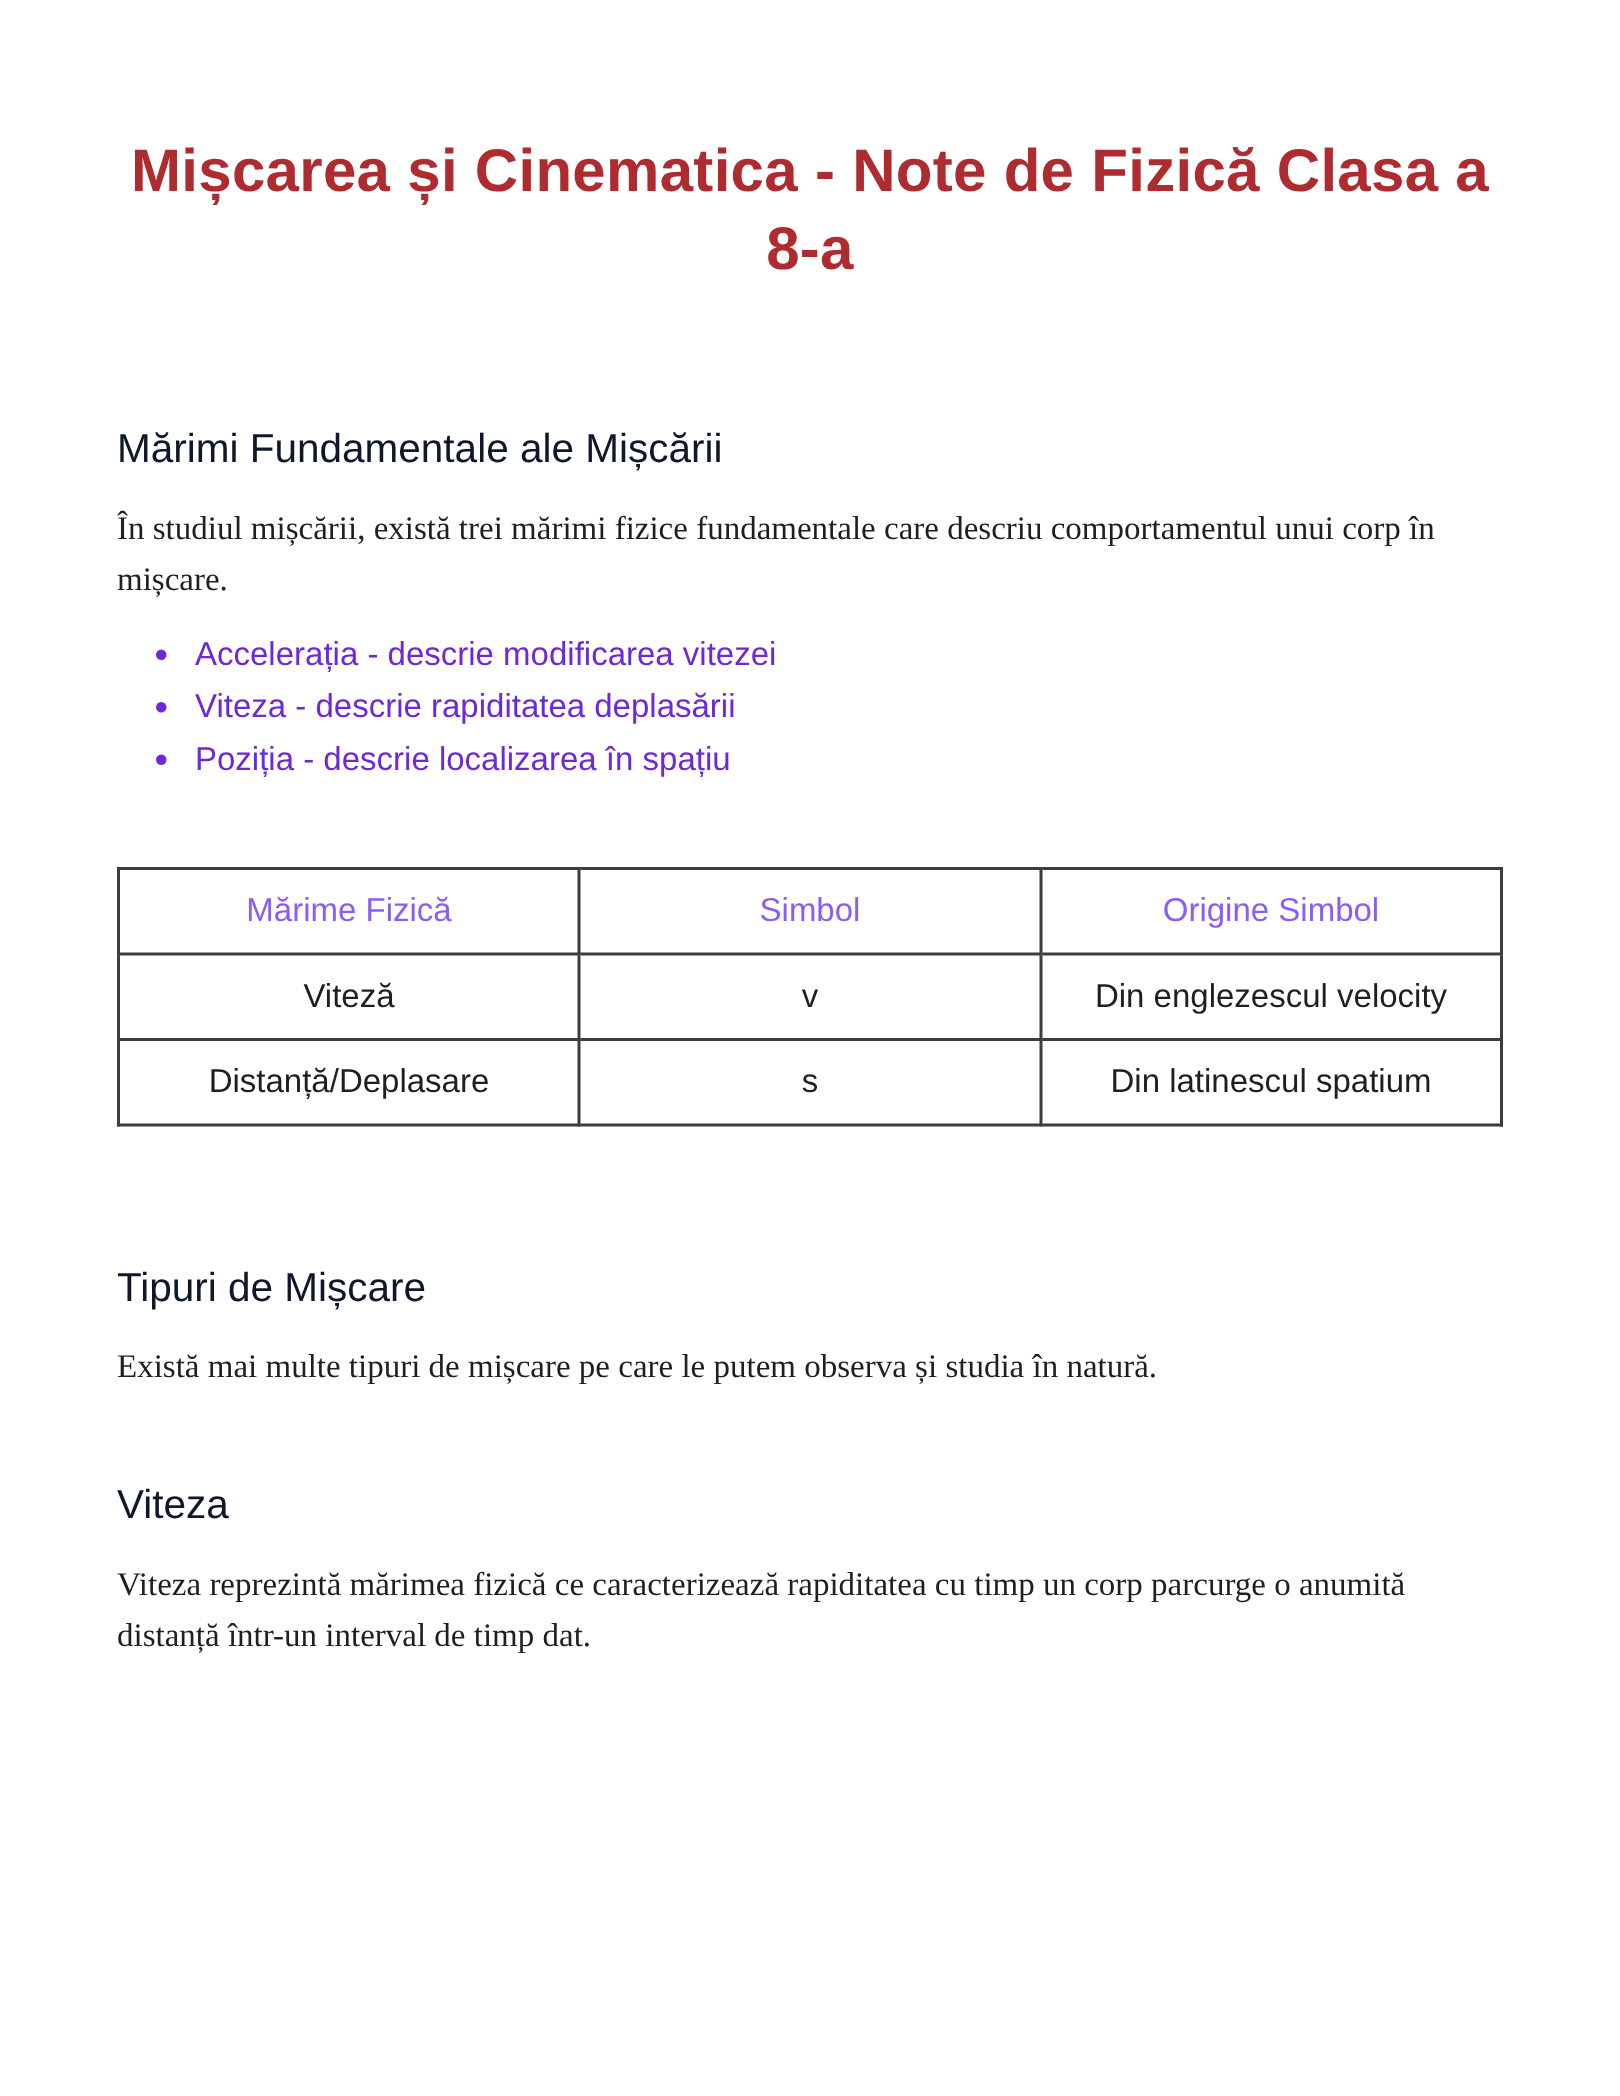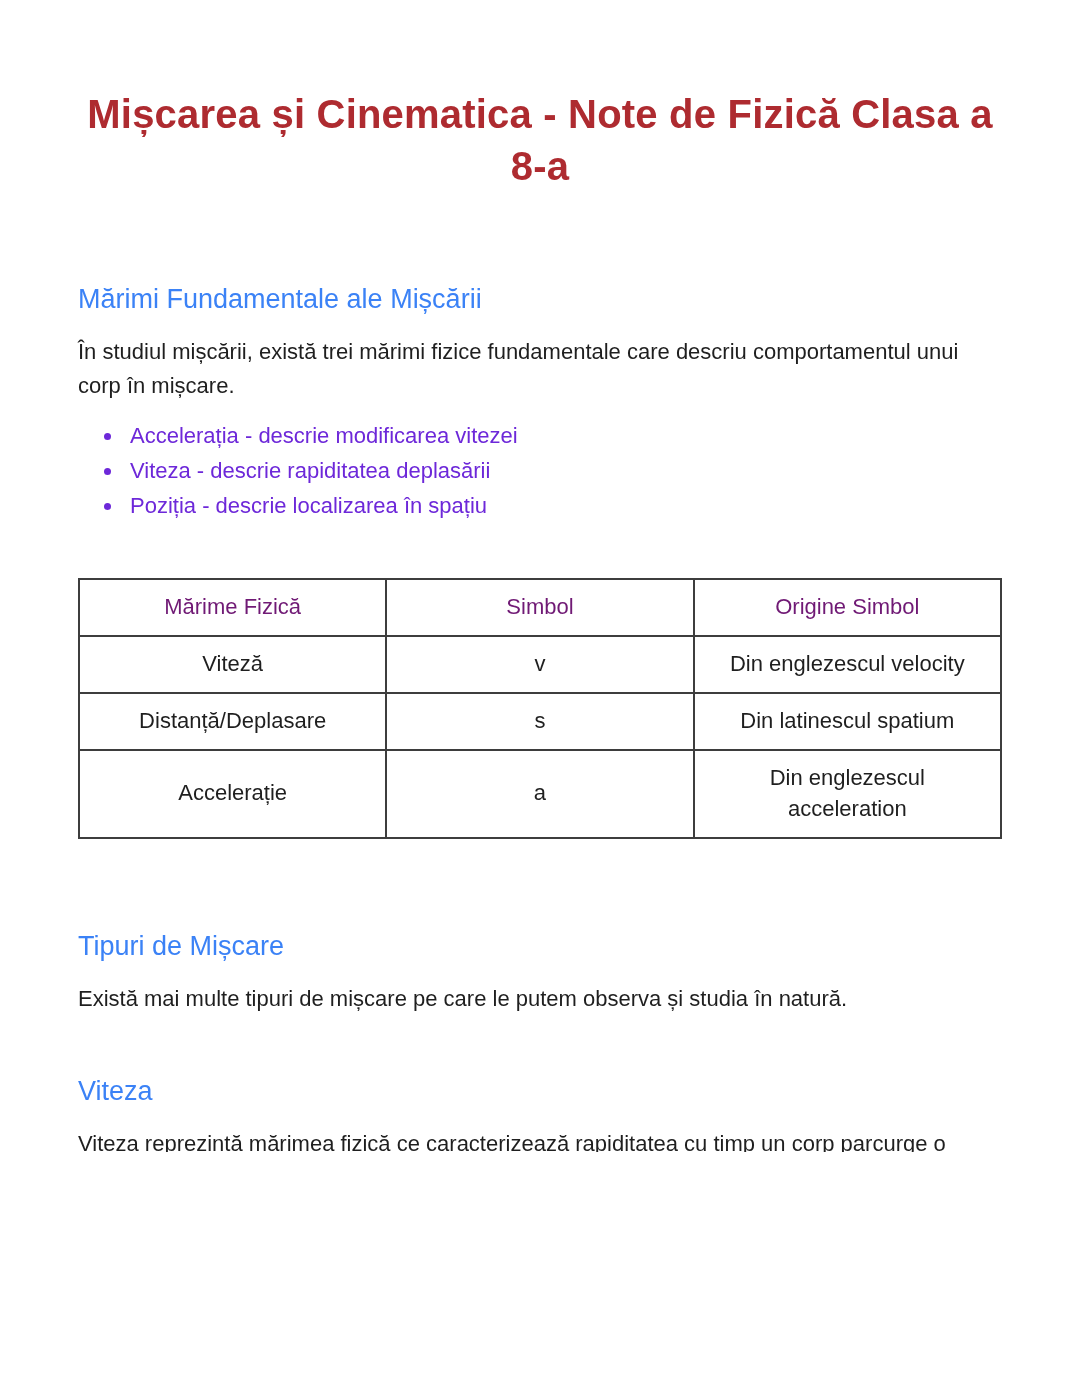--- a/index.html
+++ b/index.html
@@ -18,28 +18,29 @@
     font-weight: 700;
     color: #ae2b30;
     text-align: center;
     line-height: 1.3;
     margin: 0 0 92px 0;
     letter-spacing: 0.2px;
   }
   h2.section-heading {
     font-size: 27px;
     font-weight: 400;
-    color: #3b82f6;
+    color: #0f172a;
     margin: 0 0 20px 0;
   }
   p.body-text {
     font-size: 22px;
     line-height: 1.55;
     margin: 0 0 16px 0;
     color: #1f1f1f;
+    font-family: Liberation Serif, serif;
   }
   ul.bullet-list {
     margin: 0 0 0 24px;
     padding-left: 22px;
     list-style: disc;
   }
   ul.bullet-list li {
     font-size: 22px;
     line-height: 1.5;
     padding-left: 6px;
@@ -56,21 +57,21 @@
   table.quantities-table td {
     border: 2px solid #3d3d3d;
     text-align: center;
     vertical-align: middle;
     font-size: 22px;
     padding: 12px 10px;
     line-height: 1.4;
   }
   table.quantities-table th {
     font-weight: 400;
-    color: #701a75;
+    color: #8b5cf6;
     height: 56px;
   }
   table.quantities-table td { color: #1f1f1f; height: 55px; }
   .section { margin-bottom: 0; }
   .section.types { margin-bottom: 60px; }
 </style>
 </head>
 <body>
 
 <div class="page">
@@ -100,25 +101,20 @@
         <tr>
           <td>Viteză</td>
           <td>v</td>
           <td>Din englezescul velocity</td>
         </tr>
         <tr>
           <td>Distanță/Deplasare</td>
           <td>s</td>
           <td>Din latinescul spatium</td>
         </tr>
-        <tr>
-          <td style="height:88px;">Accelerație</td>
-          <td>a</td>
-          <td style="width:307px; padding-left:40px; padding-right:40px;">Din englezescul acceleration</td>
-        </tr>
       </tbody>
     </table>
   </div>
 
   <div class="section types">
     <h2 class="section-heading">Tipuri de Mișcare</h2>
     <p class="body-text">Există mai multe tipuri de mișcare pe care le putem observa și studia în natură.</p>
   </div>
 
   <div class="section speed">

